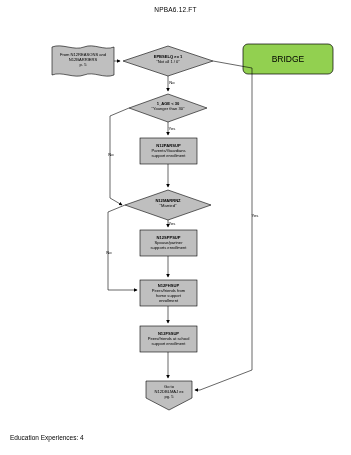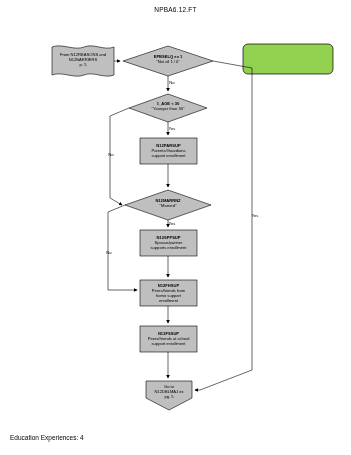--- a/index.html
+++ b/index.html
@@ -126,20 +126,21 @@
 
     <path d="M213,61 L252,68 L252,370 L200,390 L195,390" fill="none" stroke="#000" stroke-width="0.6" marker-end="url(#arr)"></path>
   </svg>
 
   <div class="nodetext" style="left:54px; top:52px; width:58px;">
     <span class="sub">From N12REASONS and</span><br>
     <span class="sub">N12BARRIERS</span><br>
     <span class="sub">p. 5</span>
   </div>
 
+  <div class="bridgelabel" style="left:243px; top:54px;">BRIDGE</div>
 
   <div class="nodetext" style="left:138px; top:54px; width:60px;">
     <span>EPBSELQ ex 1</span><br>
     <span class="sub">"Not all 1 / 0"</span>
   </div>
 
   <div class="nodetext" style="left:138px; top:101px; width:60px;">
     <span>1_AGE &lt; 30</span><br>
     <span class="sub">"Younger than 30"</span>
   </div>

